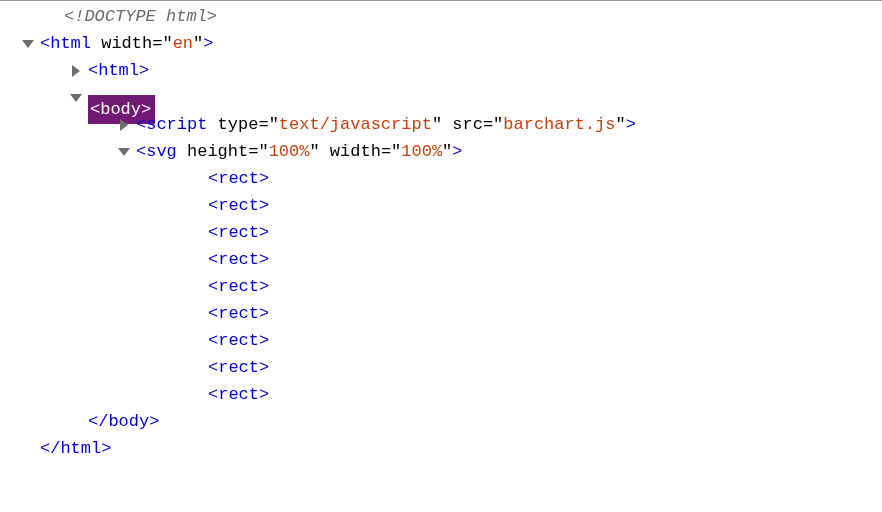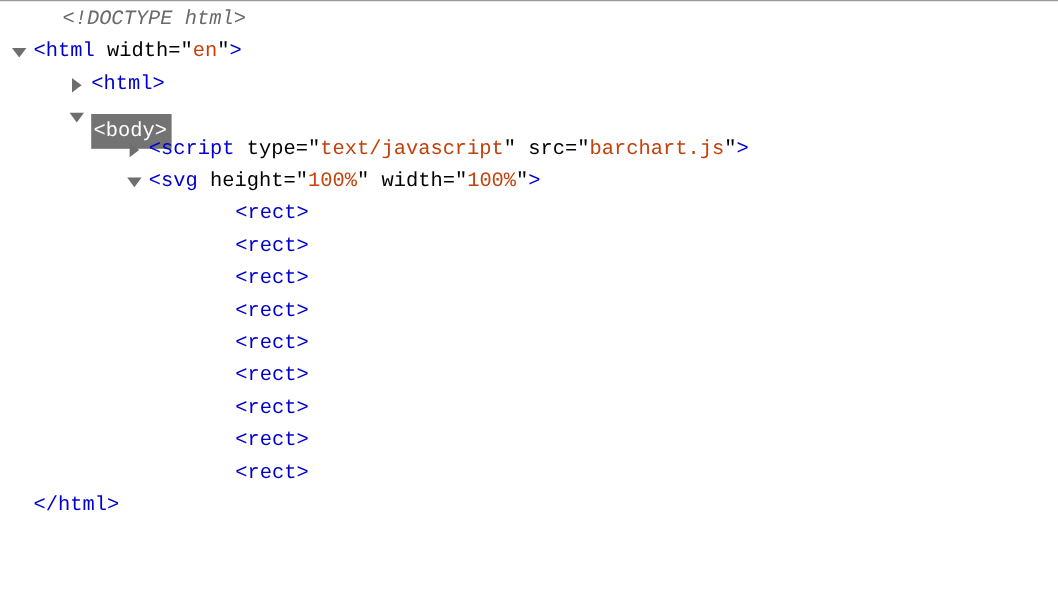--- a/index.html
+++ b/index.html
@@ -9,20 +9,21 @@
     background: #ffffff;
     font-family: Menlo, Consolas, "Courier New", monospace;
     font-size: 17px;
     line-height: 27px;
     color: #111;
     overflow: hidden;
   }
   .panel {
     border-top: 1px solid #999;
     padding-top: 2px;
+    padding-left: 12px;
   }
   .row {
     display: flex;
     align-items: center;
     height: 27px;
     white-space: pre;
     padding-left: 4px;
   }
   .indent { display:inline-block; width: 24px; flex: 0 0 24px; }
   .arrow-slot {
@@ -46,21 +47,21 @@
     border-left: 6px solid transparent;
     border-right: 6px solid transparent;
     border-top: 8px solid #6e6e6e;
   }
   .tag { color: #0000cc; }
   .attr-name { color: #000; }
   .attr-val { color: #c2410c; }
   .punct { color: #000; }
   .comment { color: #6a6a6a; font-style: italic; }
   .sel {
-    background: #737373;
+    background: #701a75;
     color: #fff;
     padding: 1px 4px 1px 2px;
     border-radius: 0;
     margin-top: 24px;
   }
   .sel .tag, .sel .punct { color: #fff; }
 </style>
 </head>
 <body>
 
@@ -107,19 +108,24 @@
       <div class="row"><span class="indent"></span><span class="indent"></span><span class="indent"></span><span class="indent"></span><span class="indent"></span><span class="indent"></span><span class="indent"></span><span class="arrow-slot"></span><span><span class="tag">&lt;</span><span class="tag">rect</span><span class="tag">&gt;</span></span></div>
       <div class="row"><span class="indent"></span><span class="indent"></span><span class="indent"></span><span class="indent"></span><span class="indent"></span><span class="indent"></span><span class="indent"></span><span class="arrow-slot"></span><span><span class="tag">&lt;</span><span class="tag">rect</span><span class="tag">&gt;</span></span></div>
       <div class="row"><span class="indent"></span><span class="indent"></span><span class="indent"></span><span class="indent"></span><span class="indent"></span><span class="indent"></span><span class="indent"></span><span class="arrow-slot"></span><span><span class="tag">&lt;</span><span class="tag">rect</span><span class="tag">&gt;</span></span></div>
       <div class="row"><span class="indent"></span><span class="indent"></span><span class="indent"></span><span class="indent"></span><span class="indent"></span><span class="indent"></span><span class="indent"></span><span class="arrow-slot"></span><span><span class="tag">&lt;</span><span class="tag">rect</span><span class="tag">&gt;</span></span></div>
       <div class="row"><span class="indent"></span><span class="indent"></span><span class="indent"></span><span class="indent"></span><span class="indent"></span><span class="indent"></span><span class="indent"></span><span class="arrow-slot"></span><span><span class="tag">&lt;</span><span class="tag">rect</span><span class="tag">&gt;</span></span></div>
       <div class="row"><span class="indent"></span><span class="indent"></span><span class="indent"></span><span class="indent"></span><span class="indent"></span><span class="indent"></span><span class="indent"></span><span class="arrow-slot"></span><span><span class="tag">&lt;</span><span class="tag">rect</span><span class="tag">&gt;</span></span></div>
       <div class="row"><span class="indent"></span><span class="indent"></span><span class="indent"></span><span class="indent"></span><span class="indent"></span><span class="indent"></span><span class="indent"></span><span class="arrow-slot"></span><span><span class="tag">&lt;</span><span class="tag">rect</span><span class="tag">&gt;</span></span></div>
     </div>
 
 
+  <div class="row">
+    <span class="indent"></span><span class="indent"></span>
+    <span class="arrow-slot"></span>
+    <span><span class="tag">&lt;/</span><span class="tag">body</span><span class="tag">&gt;</span></span>
+  </div>
 
   <div class="row">
     <span class="arrow-slot"></span>
     <span><span class="tag">&lt;/</span><span class="tag">html</span><span class="tag">&gt;</span></span>
   </div>
 
 </div>
 
 </body></html>

